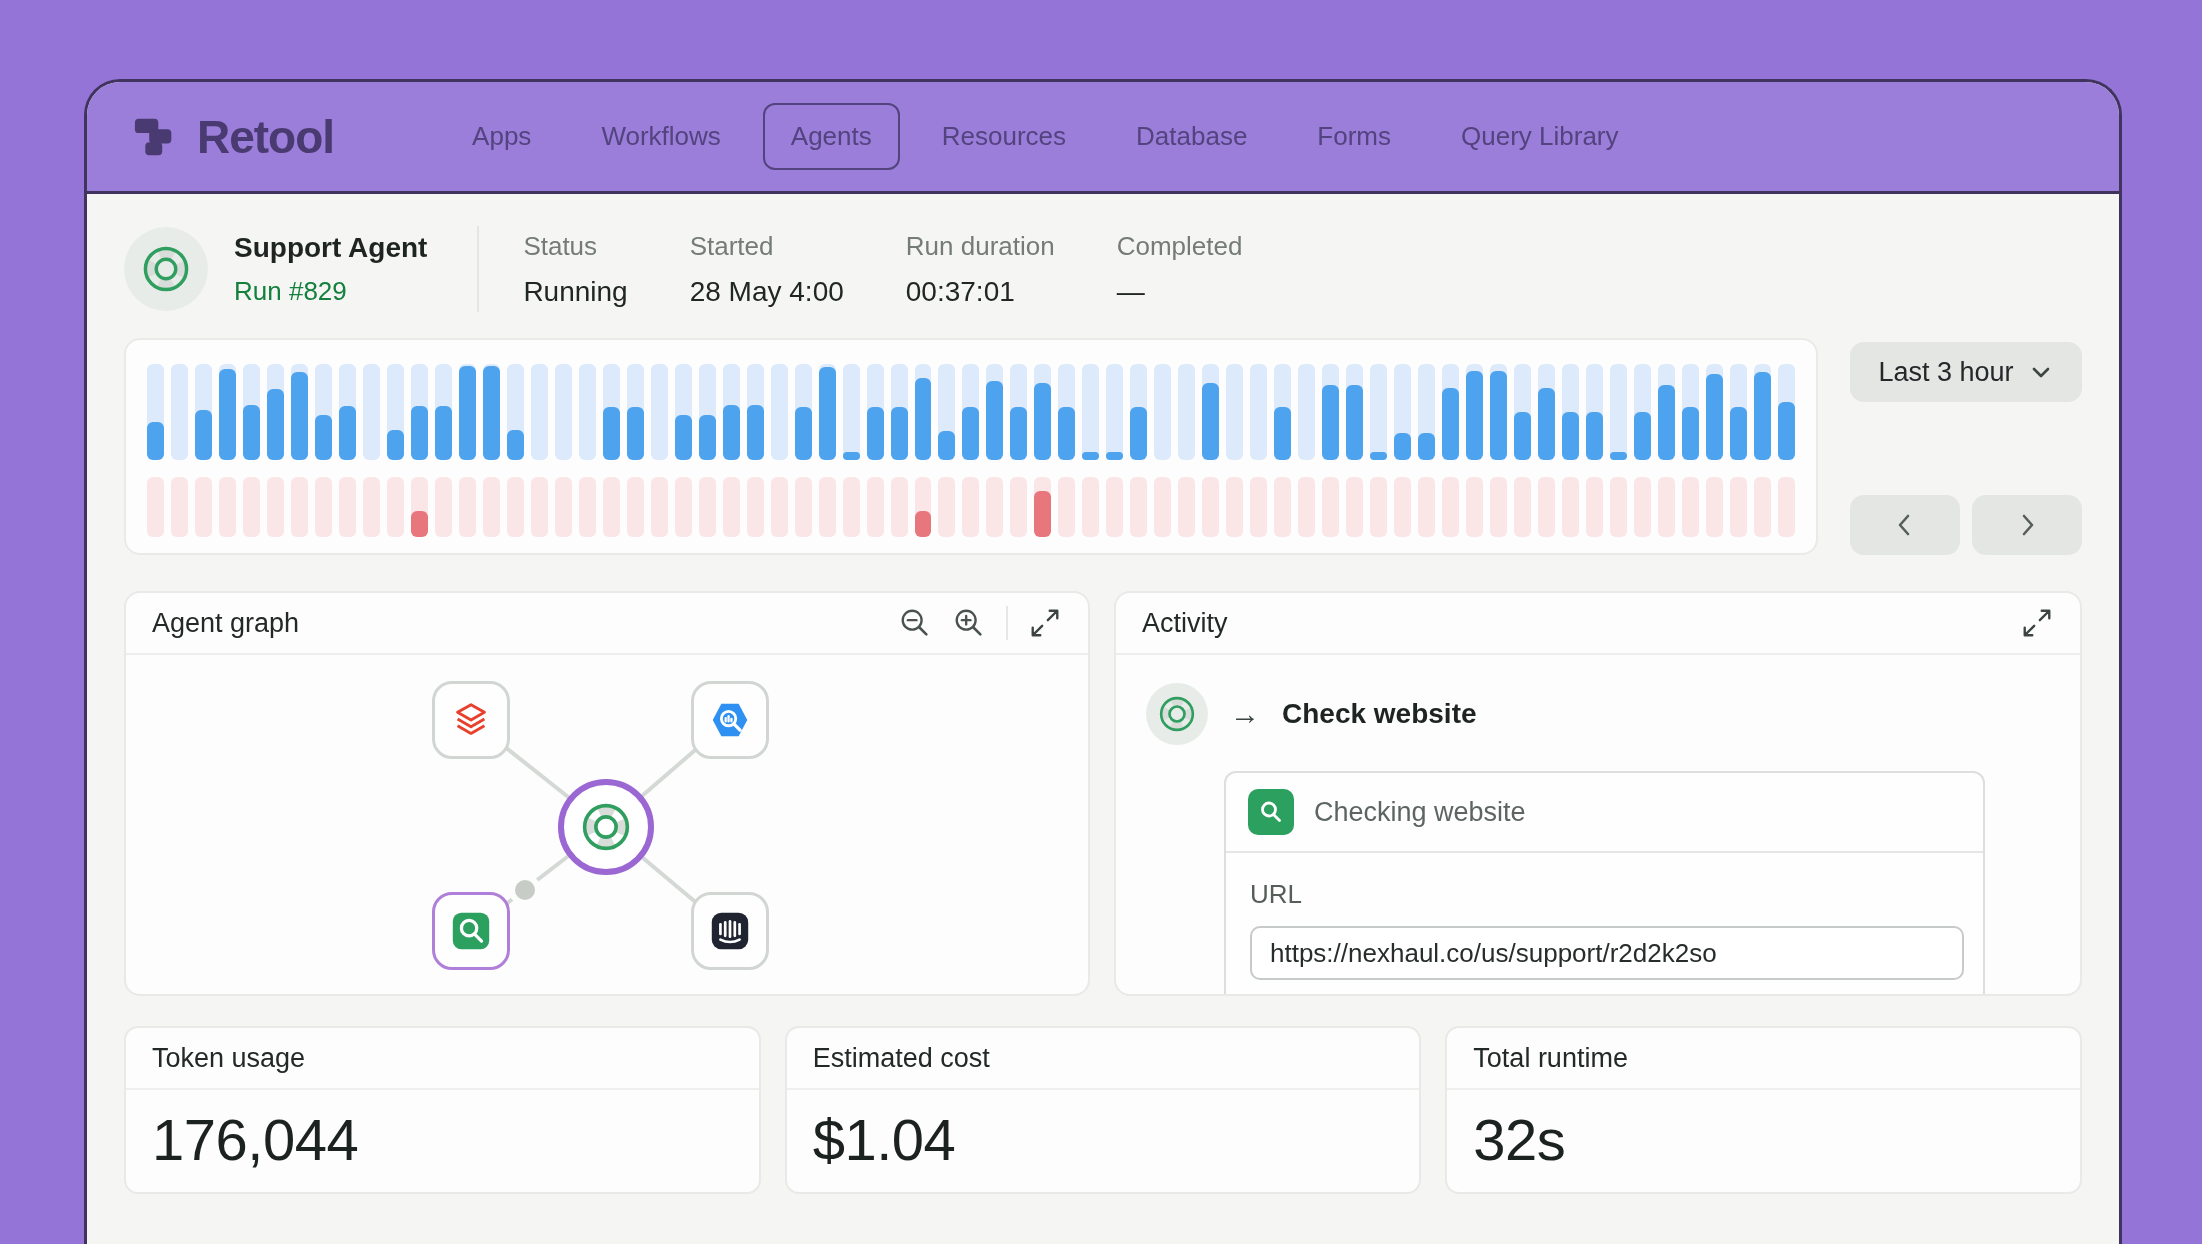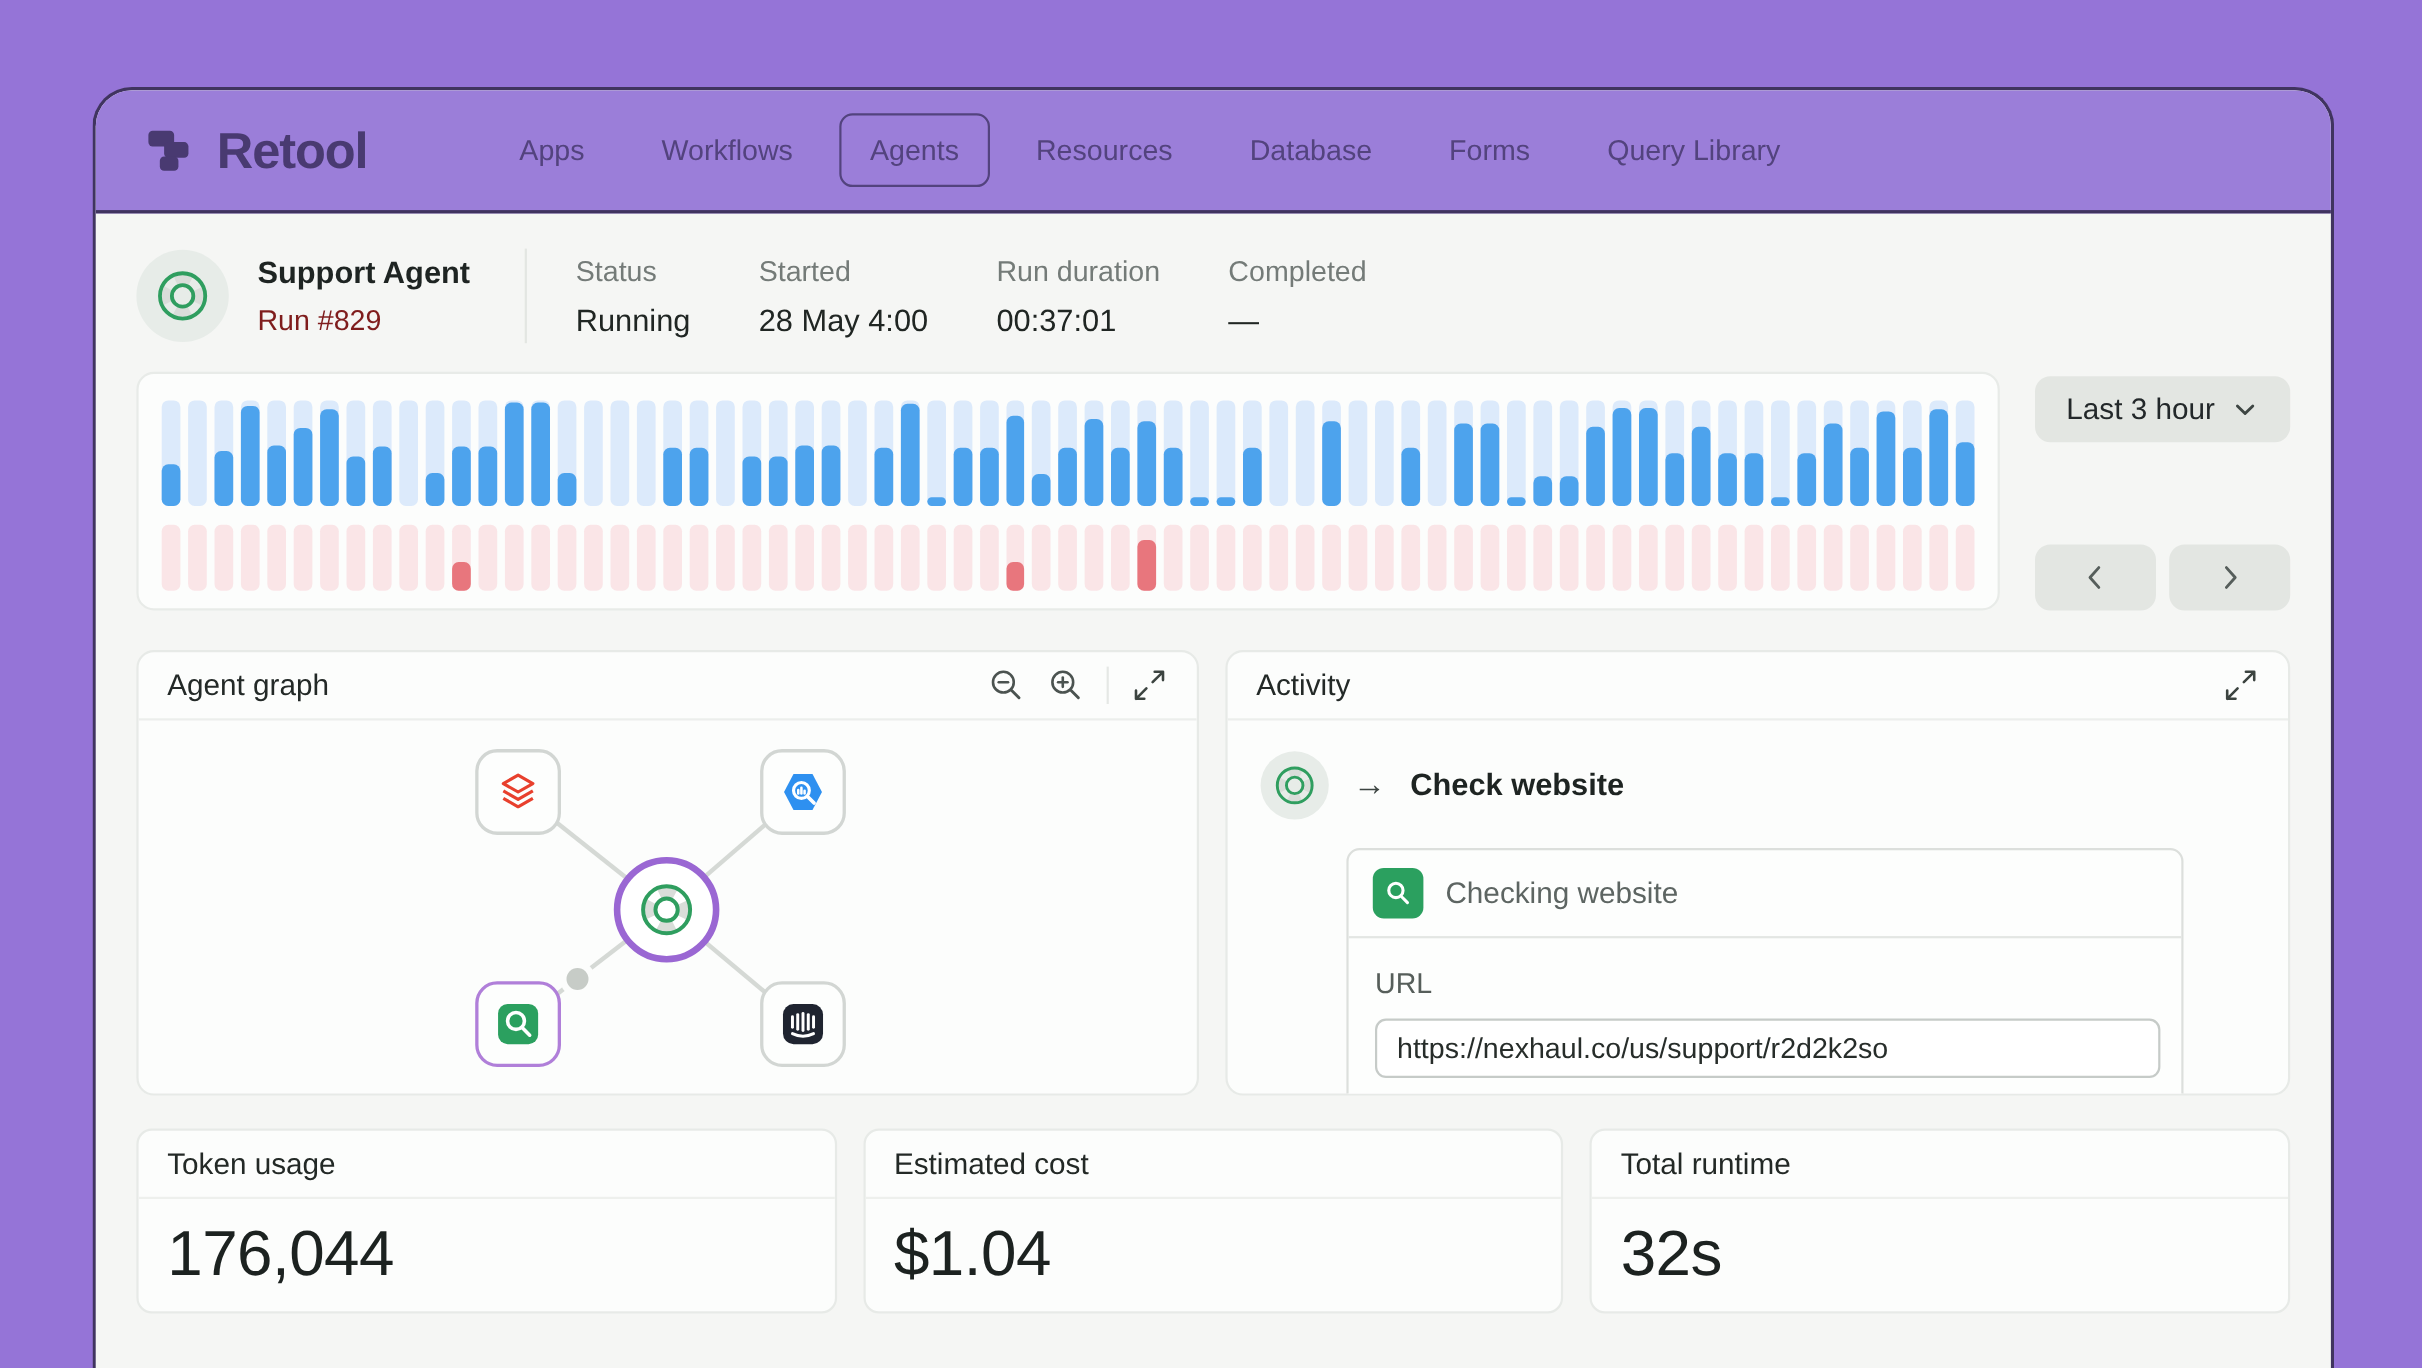--- a/index.html
+++ b/index.html
@@ -28,21 +28,21 @@
   
   .content { padding:0 37px; }
 
   
   .run-header { display:flex; align-items:center; padding:32px 0 26px; }
   .avatar { width:84px; height:84px; border-radius:50%; background:#e7ece8;
     display:flex; align-items:center; justify-content:center; flex:0 0 auto; }
   .avatar svg { width:52px; height:52px; }
   .run-id-block { margin-left:26px; }
   .agent-name { font-size:28px; font-weight:600; color:#1e2422; margin-bottom:12px; }
-  .run-number { font-size:26px; color:#7f1d1d; }
+  .run-number { font-size:26px; color:#15803d; }
   .run-divider { width:2px; height:86px; background:#e3e6e2; margin:0 44px 0 50px; }
   .run-fields { display:flex; gap:62px; }
   .run-field .f-label { font-size:26px; color:#747b78; margin-bottom:14px; }
   .run-field .f-value { font-size:28px; color:#20262  3; color:#202623; font-weight:500; }
 
   
   .timeline-row { display:flex; gap:32px; }
   .bars-card { width:1694px; height:217px; background:#fcfdfc; border:2px solid #e8ebe8;
     border-radius:16px; padding:24px 21px 0; }
   .bar-row { display:flex; gap:7px; height:96px; }

